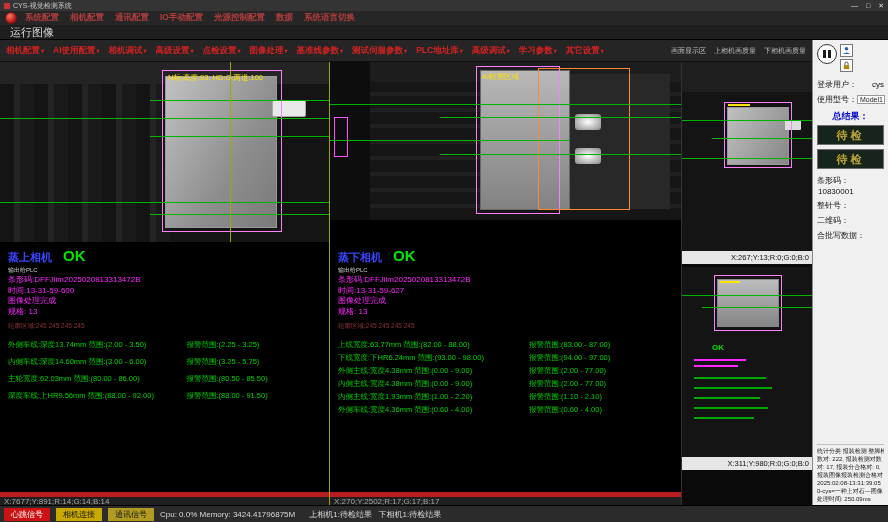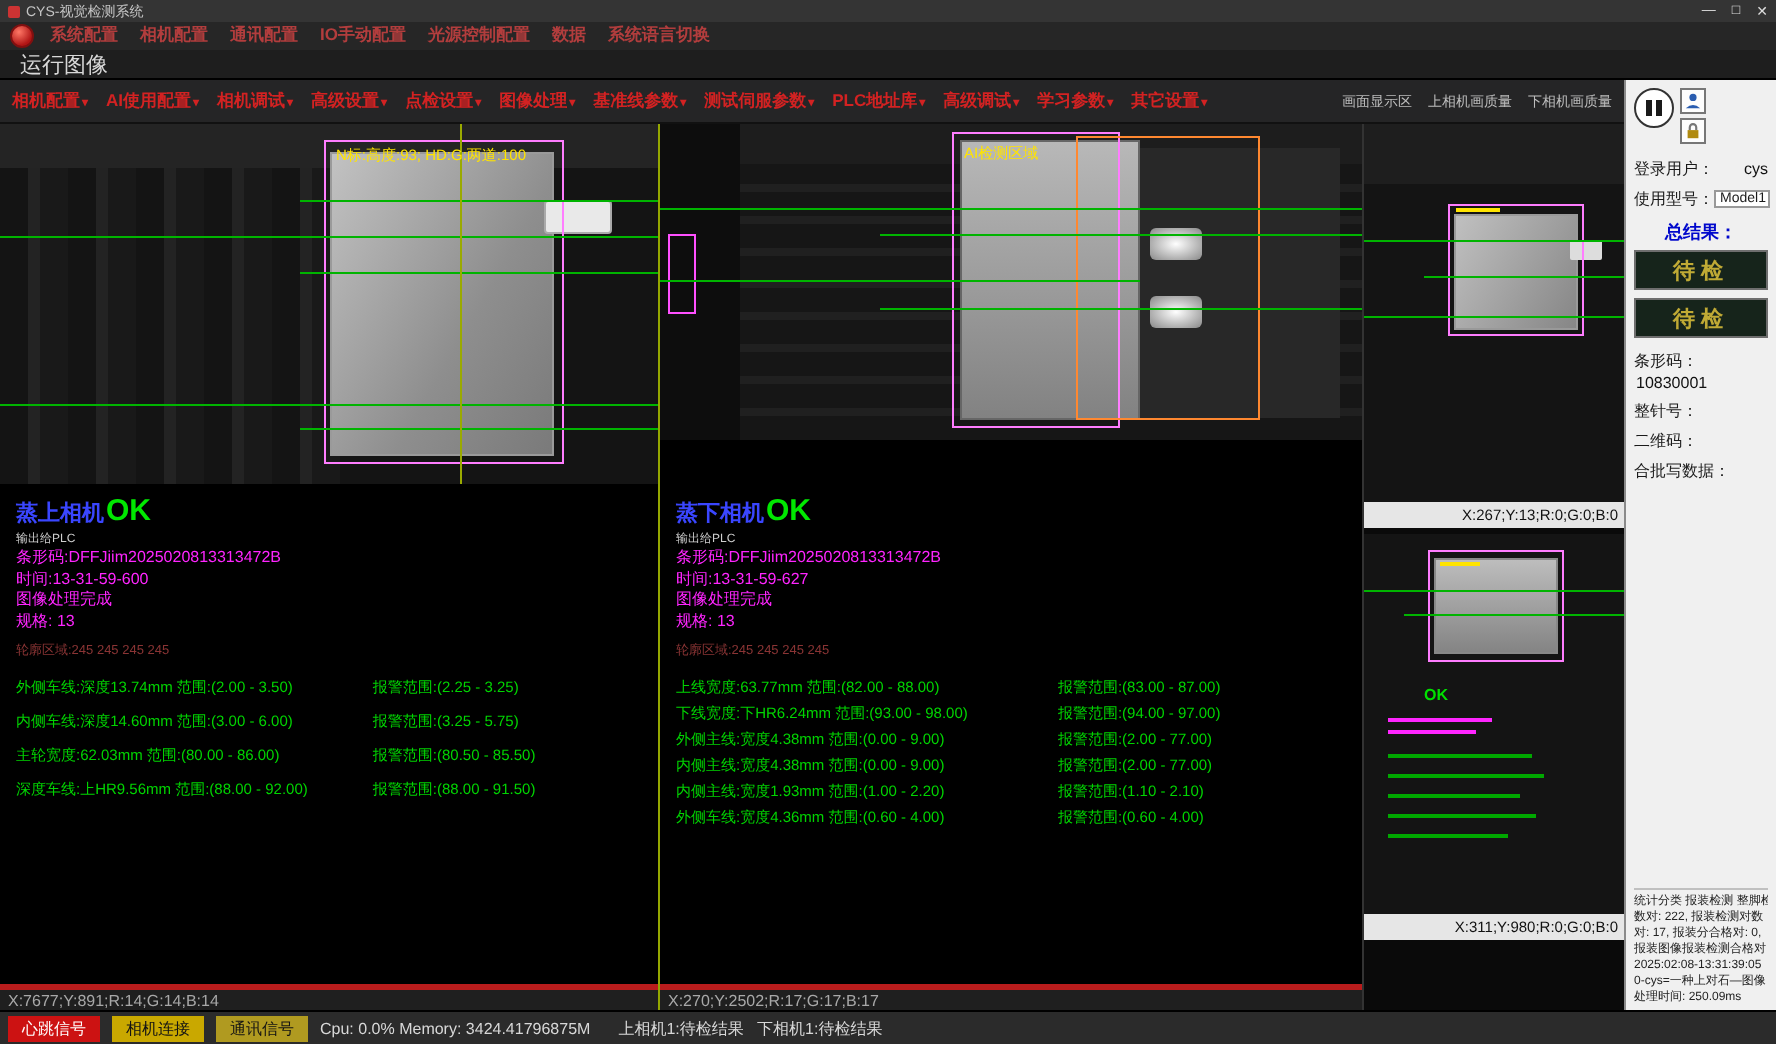--- a/index.html
+++ b/index.html
@@ -39,33 +39,33 @@
   .cam { position:relative; overflow:hidden; background:#141414; }
   .cam-left { height:180px; }
   .cam-right { height:158px; }
   .abs { position:absolute; }
   .hline { position:absolute; height:1px; background:#00b400; }
   .vline { position:absolute; width:1px; }
   .overlay-yellow { position:absolute; color:#ffe400; font-size:7.5px; white-space:nowrap; }
 
   .result { flex:1; padding:5px 8px 0 8px; background:#000; overflow:hidden; }
   .view-right .result { padding-top:27px; }
-  .result-header { display:flex; align-items:baseline; gap:1px; }
+  .result-header { display:flex; align-items:baseline; gap:11px; }
   .cam-name { color:#3a46ff; font-weight:bold; font-size:11px; }
   .ok-text { color:#00e800; font-weight:bold; font-size:15px; }
   .output-plc { font-size:6px; color:#cfcfcf; margin-top:1px; }
   .magenta-line { color:#ff25ff; font-size:8px; line-height:10.5px; white-space:nowrap; }
   .region-line { color:#8a3434; font-size:6.5px; margin-top:5px; white-space:nowrap; }
   .meas { margin-top:9px; }
   .meas-row { display:flex; color:#00d400; font-size:7.5px; line-height:10px; margin-bottom:7px; white-space:nowrap; }
   .view-right .meas-row { margin-bottom:3px; }
   .m-left { width:57%; overflow:hidden; }
   .m-right { flex:1; overflow:hidden; }
 
-  .coordbar { height:13px; background:#1f1f1f; border-top:3px solid #b91c1c; color:#a8a8a8; font-size:8px; display:flex; align-items:center; padding:0 4px;text-align:right; }
+  .coordbar { height:13px; background:#1f1f1f; border-top:5px solid #b91c1c; color:#a8a8a8; font-size:8px; display:flex; align-items:center; padding:0 4px;text-align:right; }
 
   
   .preview-col { width:130px; display:flex; flex-direction:column; background:#0a0a0a; }
   .preview-img { position:relative; overflow:hidden; background:#141414; }
   .p1 { height:189px; }
   .p2 { height:190px; margin-top:3px; }
   .preview-coord { height:13px; background:#e6e6e6; color:#111; font-size:7.5px; display:flex; align-items:center; padding:0 3px;justify-content:flex-end; }
   .bar { position:absolute; }
 
   

